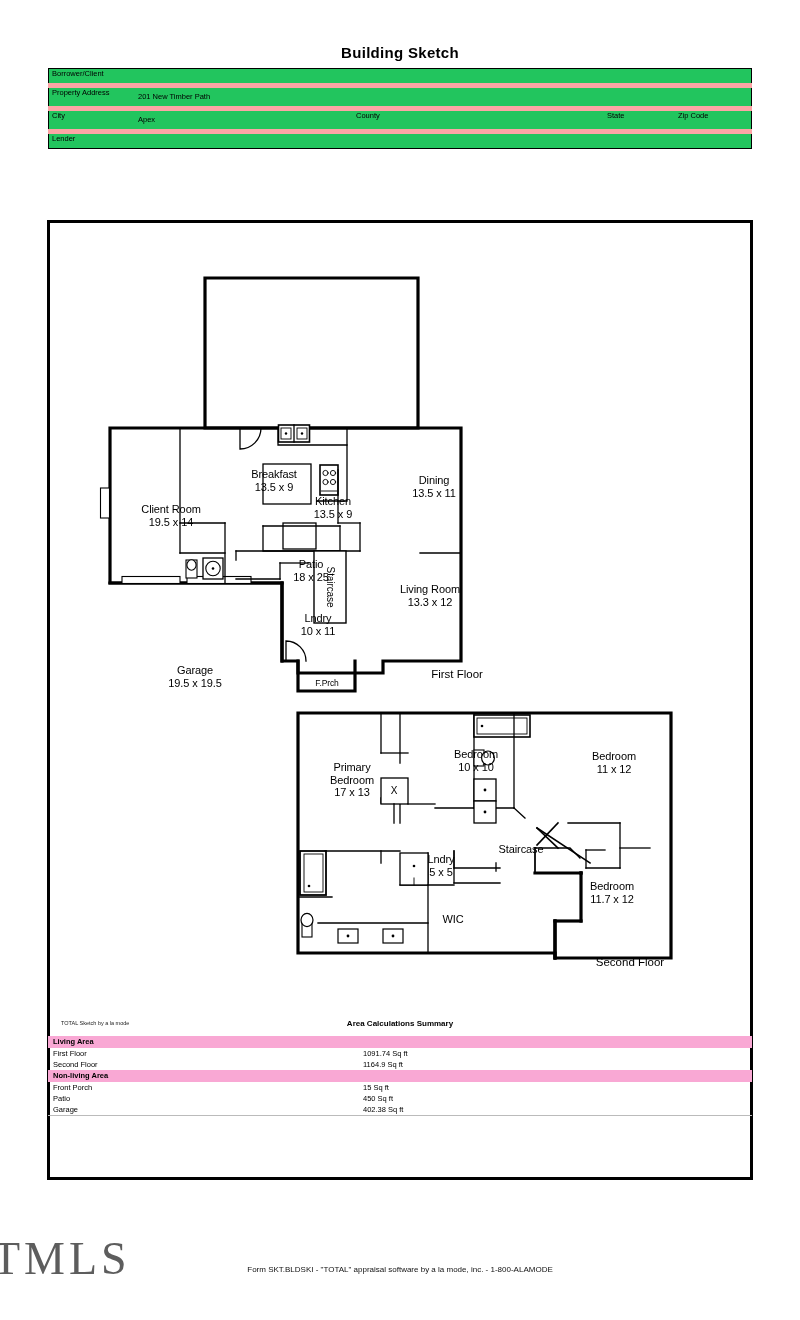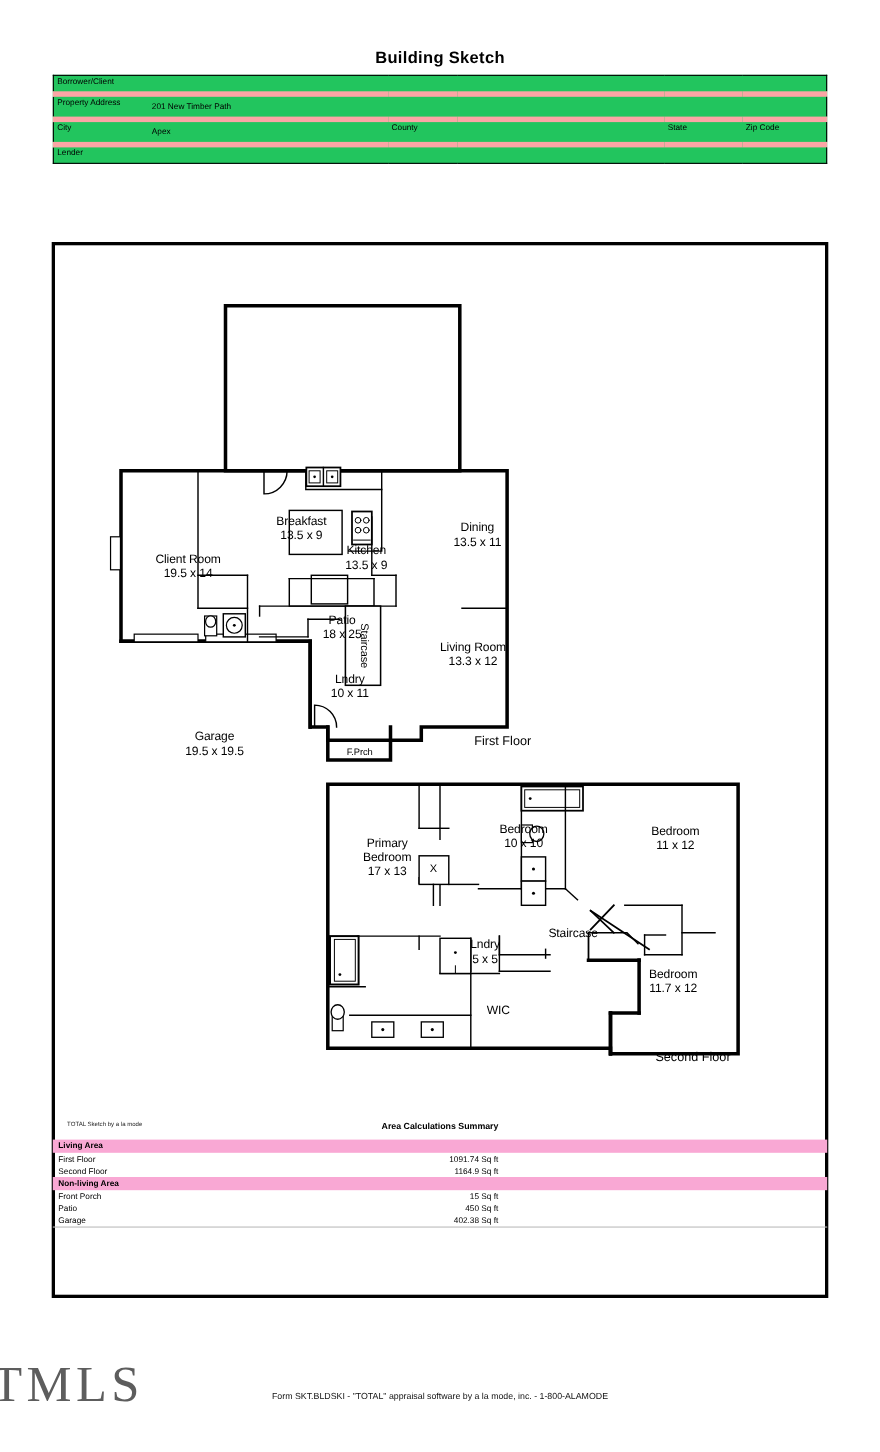--- a/index.html
+++ b/index.html
@@ -135,23 +135,23 @@
   }
   .sum-row {
     position: relative;
     height: 11px;
     line-height: 11px;
     padding-left: 5px;
   }
   .sum-row.bold { font-weight: bold; }
   .sum-val {
     position: absolute;
-    left: 295px;
+    left: 315px;
     width: 110px;
-    text-align: right;
+    text-align: left;
   }
 
   
   #watermark {
     position: absolute;
     left: -8px;
     top: 1232px;
     font-size: 46px;
     font-family: "Liberation Serif", serif;
     color: #3a3a3a;

